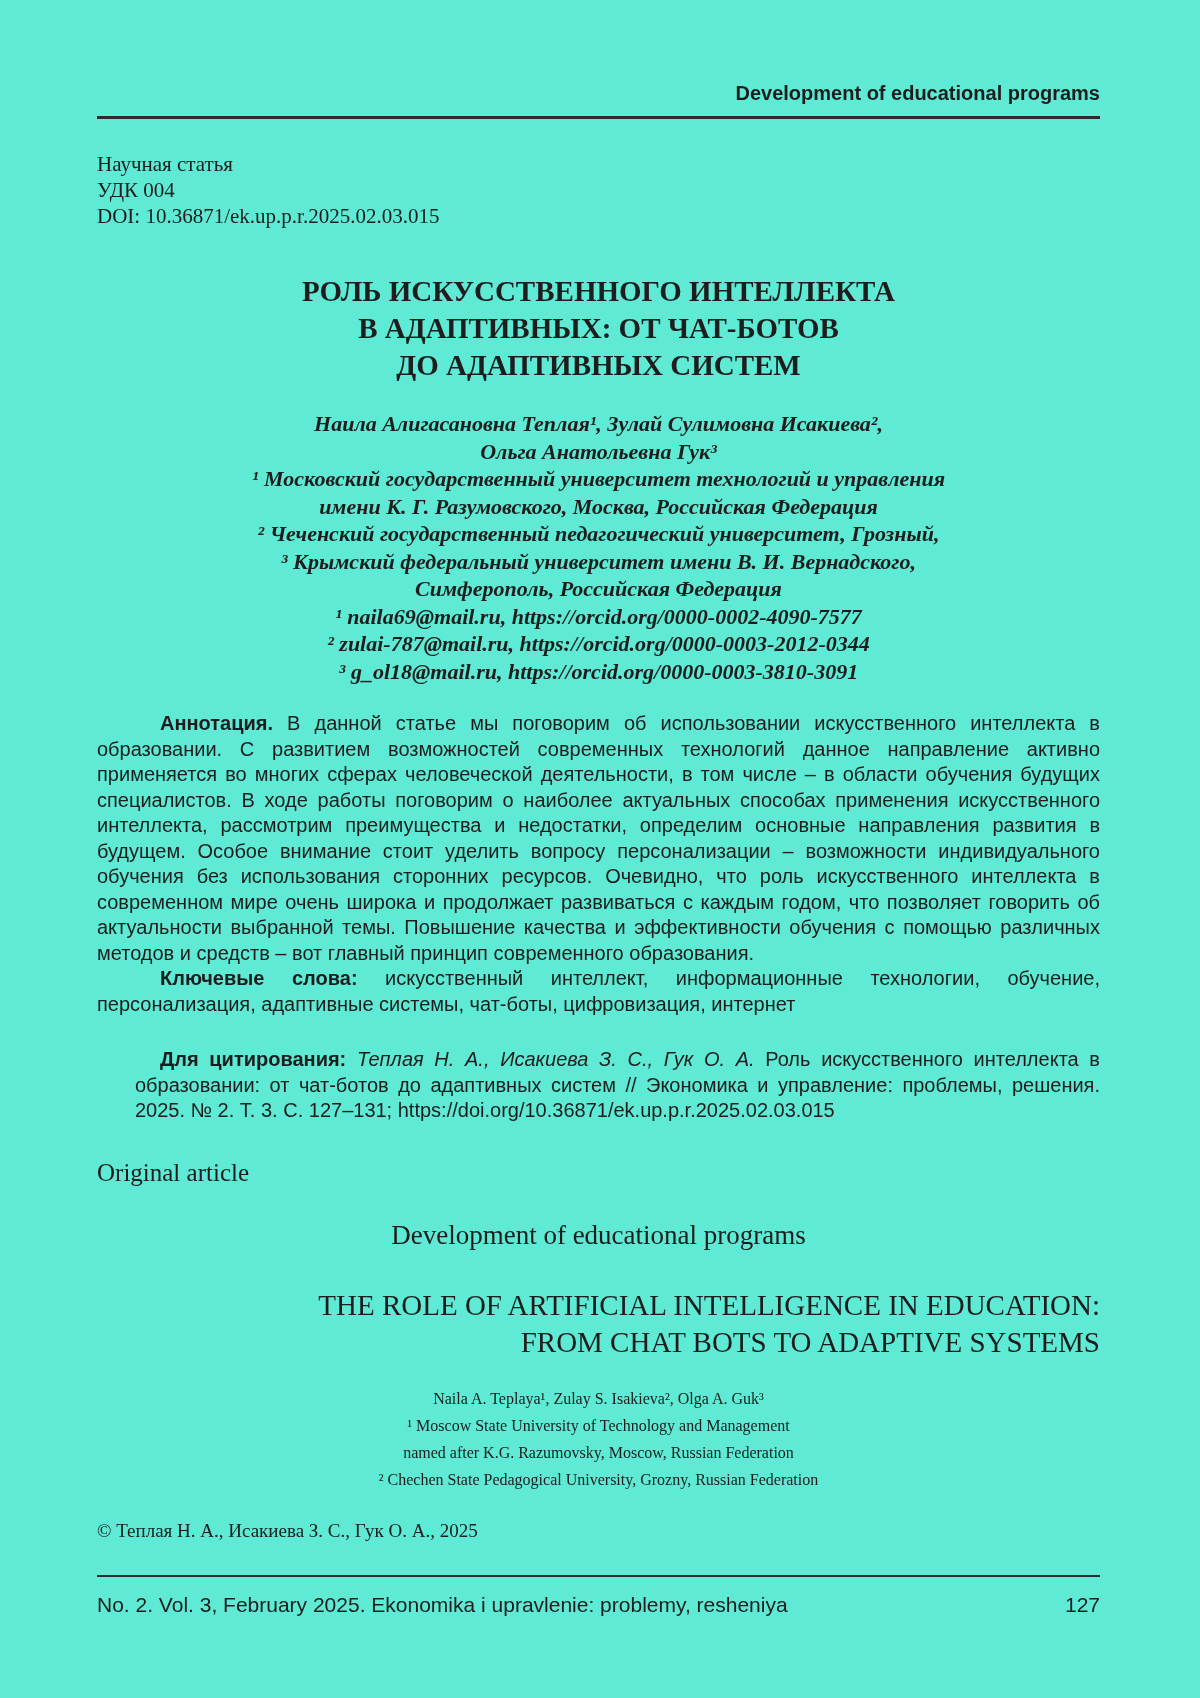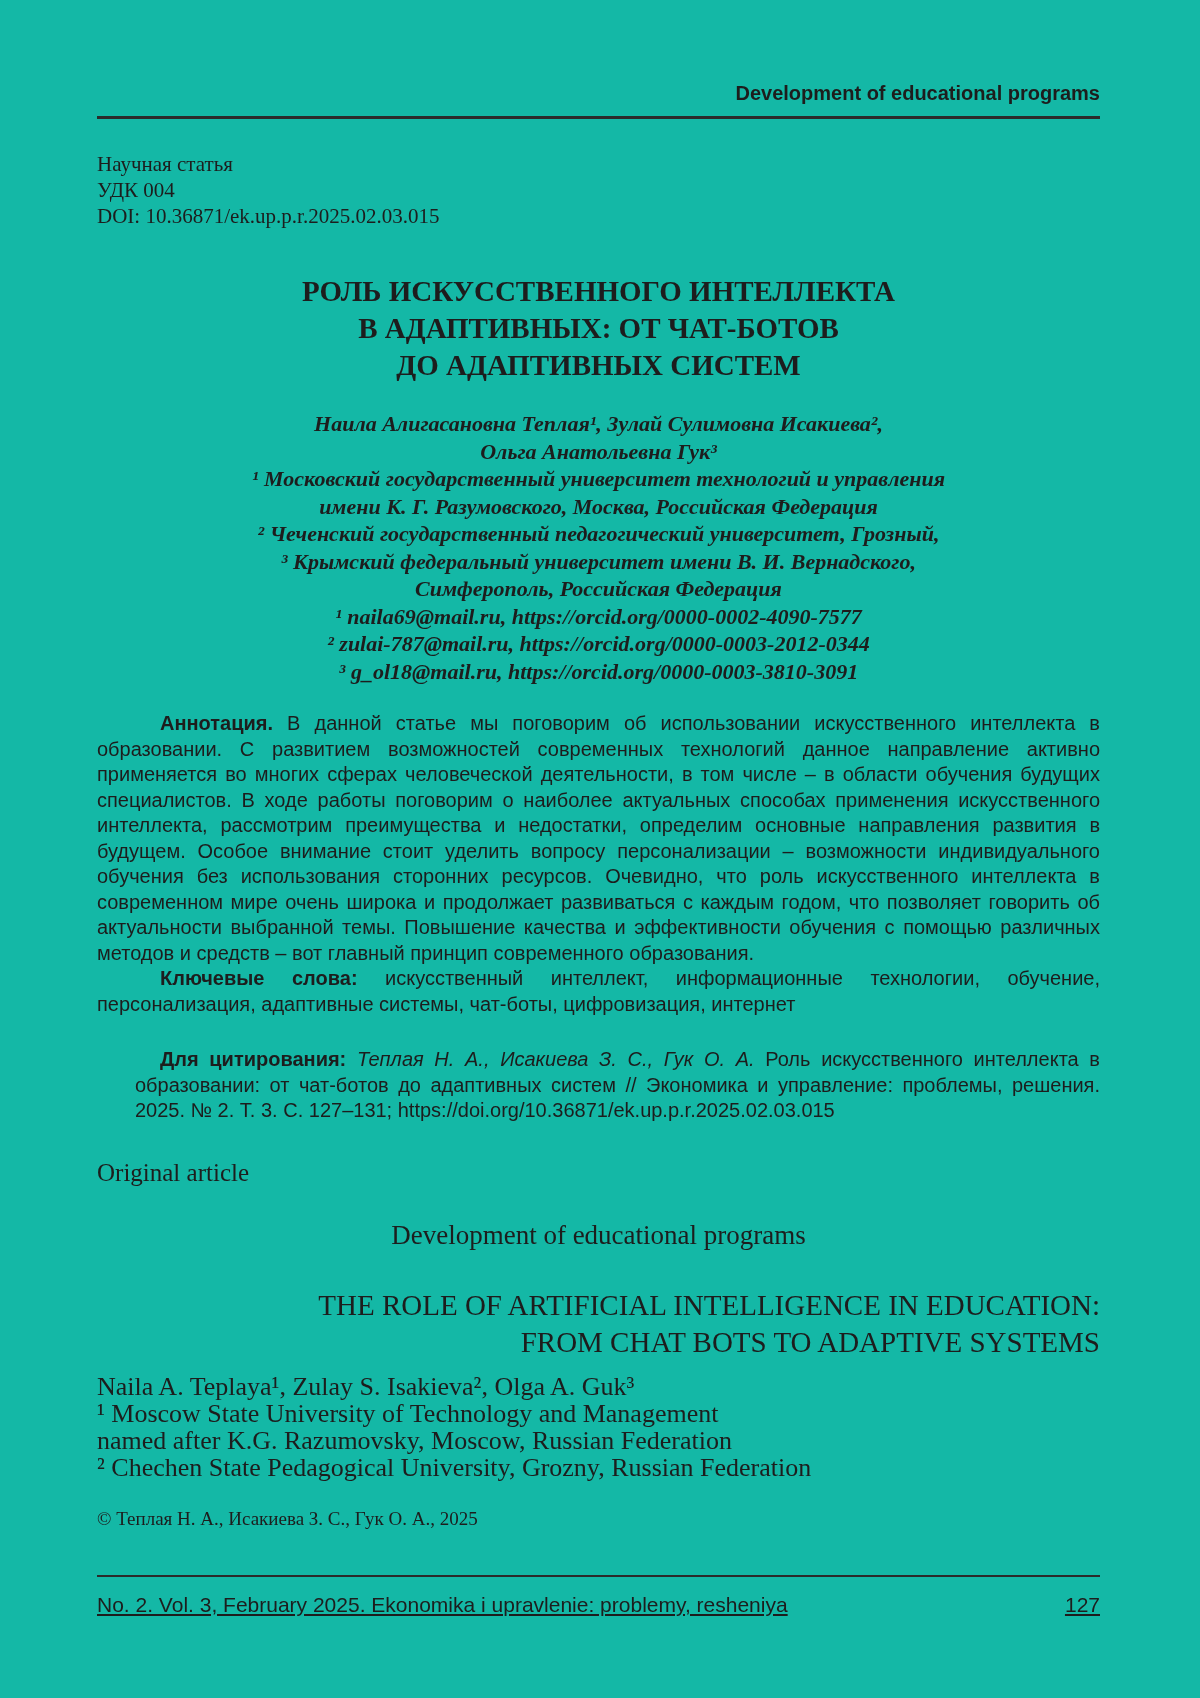--- a/index.html
+++ b/index.html
@@ -1,19 +1,19 @@
 <!DOCTYPE html>
 <html lang="ru"><head>
 <meta charset="utf-8">
 <style>
   html,body{margin:0;padding:0;background:#ffffff;}
   .page{
     position:relative;
     width:1200px;height:1698px;
-    background:#14b8a6;color:#1d1d1d;
+    background:#5eead4;color:#1d1d1d;
     box-sizing:border-box;
     padding:0 100px 0 97px;
     overflow:hidden;
   }
   
   .running-head{
     padding-top:82px;
     text-align:right;
     font-family:"Liberation Sans",sans-serif;
     font-weight:bold;
@@ -82,44 +82,43 @@
     line-height:32px;
   }
   .title-en{
     margin-top:36px;
     text-align:right;
     font-family:"Liberation Serif",serif;
     font-size:29px;
     line-height:37px;
   }
   .authors-en{
-    margin-top:12px;
-    text-align:left;
+    margin-top:24px;
+    text-align:center;
     font-family:"Liberation Serif",serif;
-    font-size:26px;
+    font-size:16px;
     line-height:27px;
   }
   .copyright{
     margin-top:26px;
     font-family:"Liberation Serif",serif;
     font-size:19px;
     line-height:23px;
   }
   
   .footer{
     position:absolute;
     left:97px;right:100px;top:1575px;
     border-top:2px solid #2b2b2b;
     padding-top:16px;
     display:flex;
     justify-content:space-between;
     align-items:baseline;
     font-family:"Liberation Sans",sans-serif;
     font-size:21px;
-    text-decoration:underline;
   }
 </style>
 </head>
 <body>
 
 <div class="page">
 
   <div class="running-head">Development of educational programs</div>
   <hr class="rule">
 

